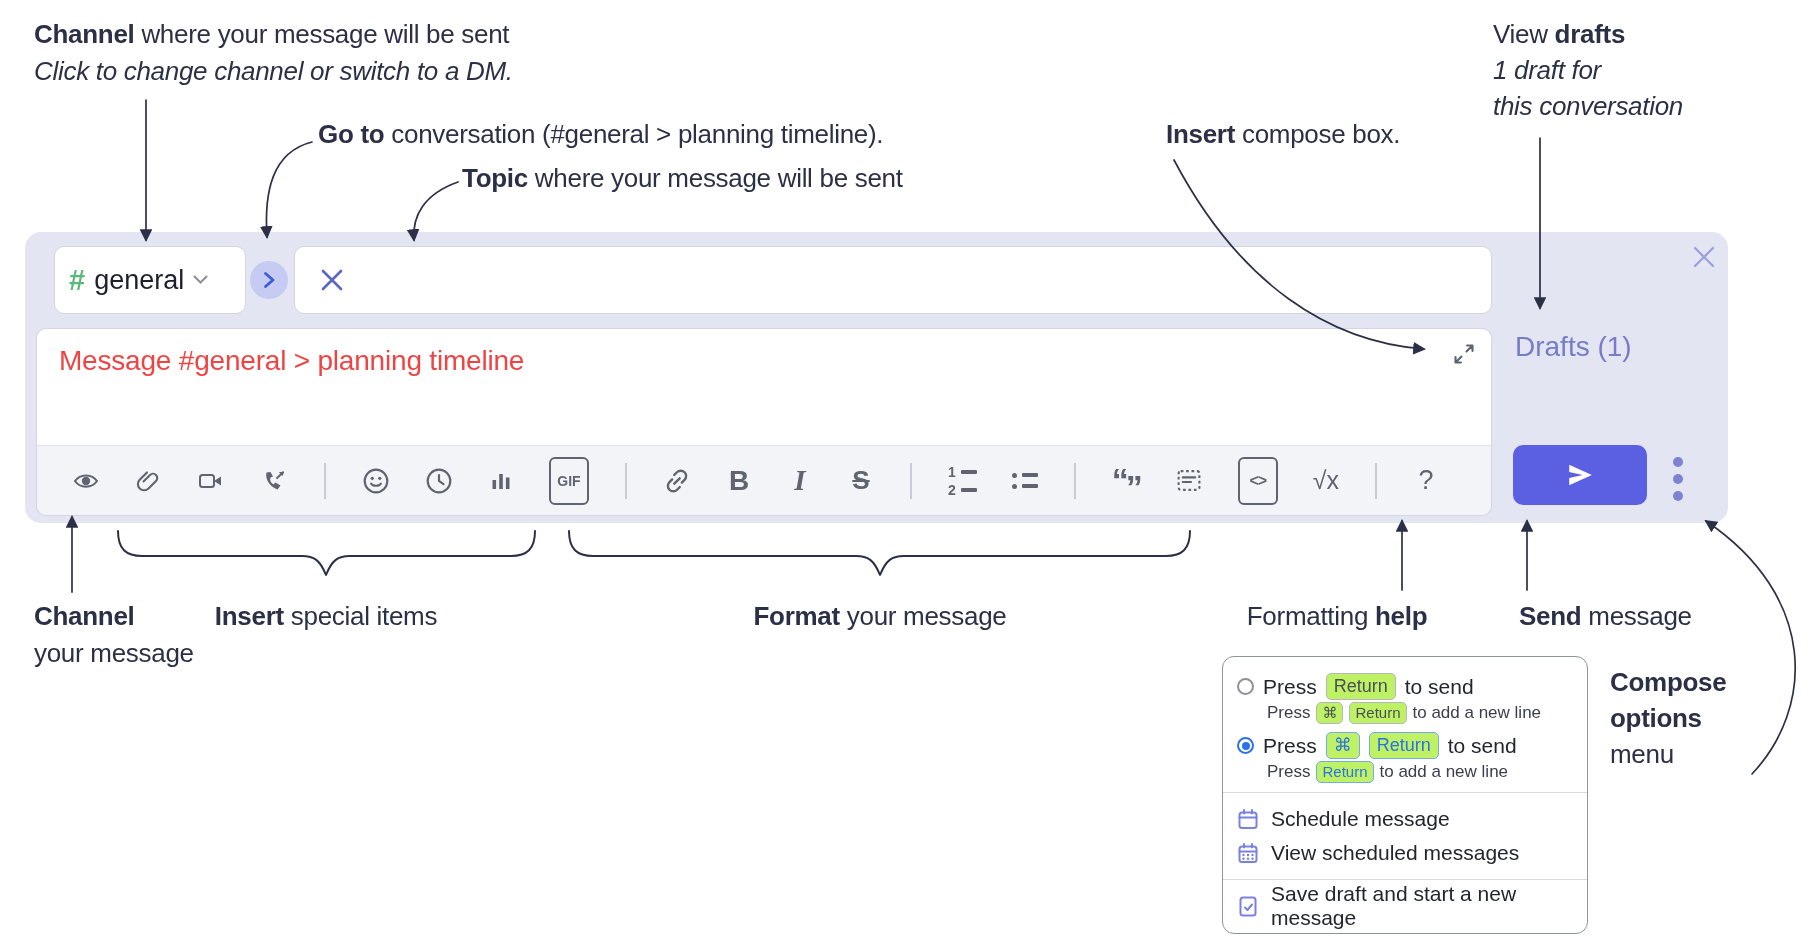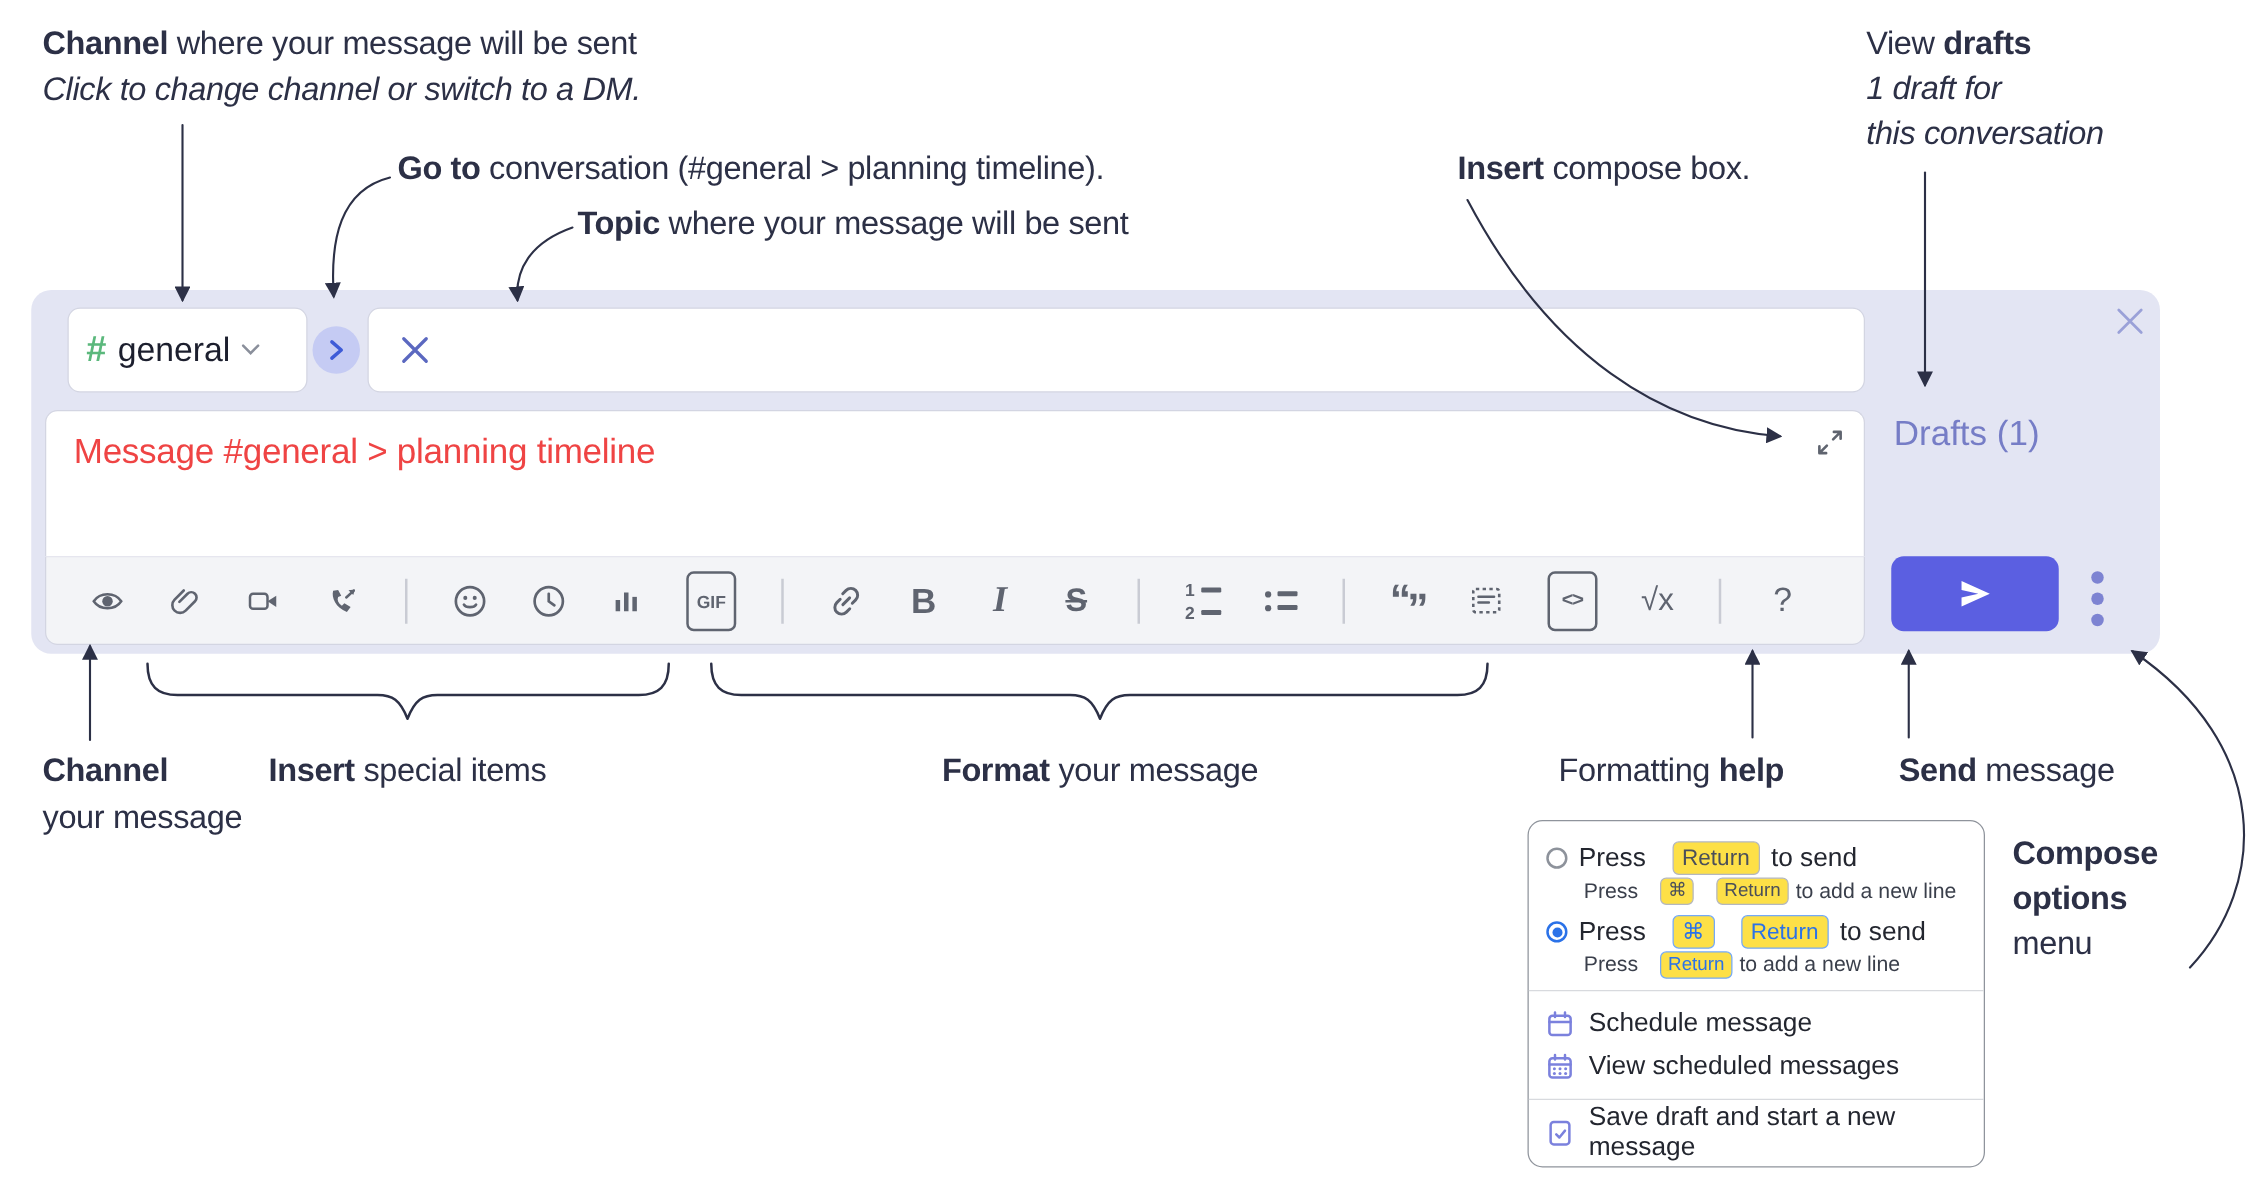--- a/index.html
+++ b/index.html
@@ -44,21 +44,21 @@
   #dots{left:1648px;top:225px;display:flex;flex-direction:column;gap:7px;cursor:pointer;}
   .dot{width:10px;height:10px;border-radius:50%;background:#7d83d2;}
   .x-btn{cursor:pointer;}
   
   #popup{left:1222px;top:656px;width:366px;background:#fff;border:1.6px solid #8f949c;border-radius:12px;box-sizing:border-box;padding:12px 14px 10px 14px;font-size:21px;color:#23262f;}
   .opt-row{display:flex;align-items:center;gap:9px;margin:4px 0 2px 0;cursor:pointer;}
   .sub-row{margin:2px 0 8px 30px;font-size:17px;color:#3a3f4b;display:flex;align-items:center;gap:6px;}
   .radio{width:17px;height:17px;border:2px solid #8d929b;border-radius:50%;box-sizing:border-box;flex:0 0 auto;}
   .radio.sel{border-color:#2b72e8;position:relative;}
   .radio.sel::after{content:"";position:absolute;left:2.5px;top:2.5px;width:8px;height:8px;border-radius:50%;background:#2b72e8;}
-  .key{border:1.3px solid #b4b7bf;border-radius:5px;padding:0 7px;font-size:18px;line-height:25px;color:#4a4f5a;background:#fde047;margin-left:12px;}
+  .key{border:1.3px solid #b4b7bf;border-radius:5px;padding:0 7px;font-size:18px;line-height:25px;color:#4a4f5a;background:#bef264;}
   .key.sm{font-size:15px;line-height:20px;padding:0 5px;}
   .key.blue{border-color:#74a9f7;color:#2b72e8;}
   .divider{border-top:1px solid #d8dade;margin:9px -14px;}
   .menu-row{display:flex;align-items:center;gap:12px;height:34px;cursor:pointer;}
   .menu-row svg{flex:0 0 auto;}
   
   #overlay{left:0;top:0;pointer-events:none;z-index:5;}
 </style>
 </head>
 <body>

